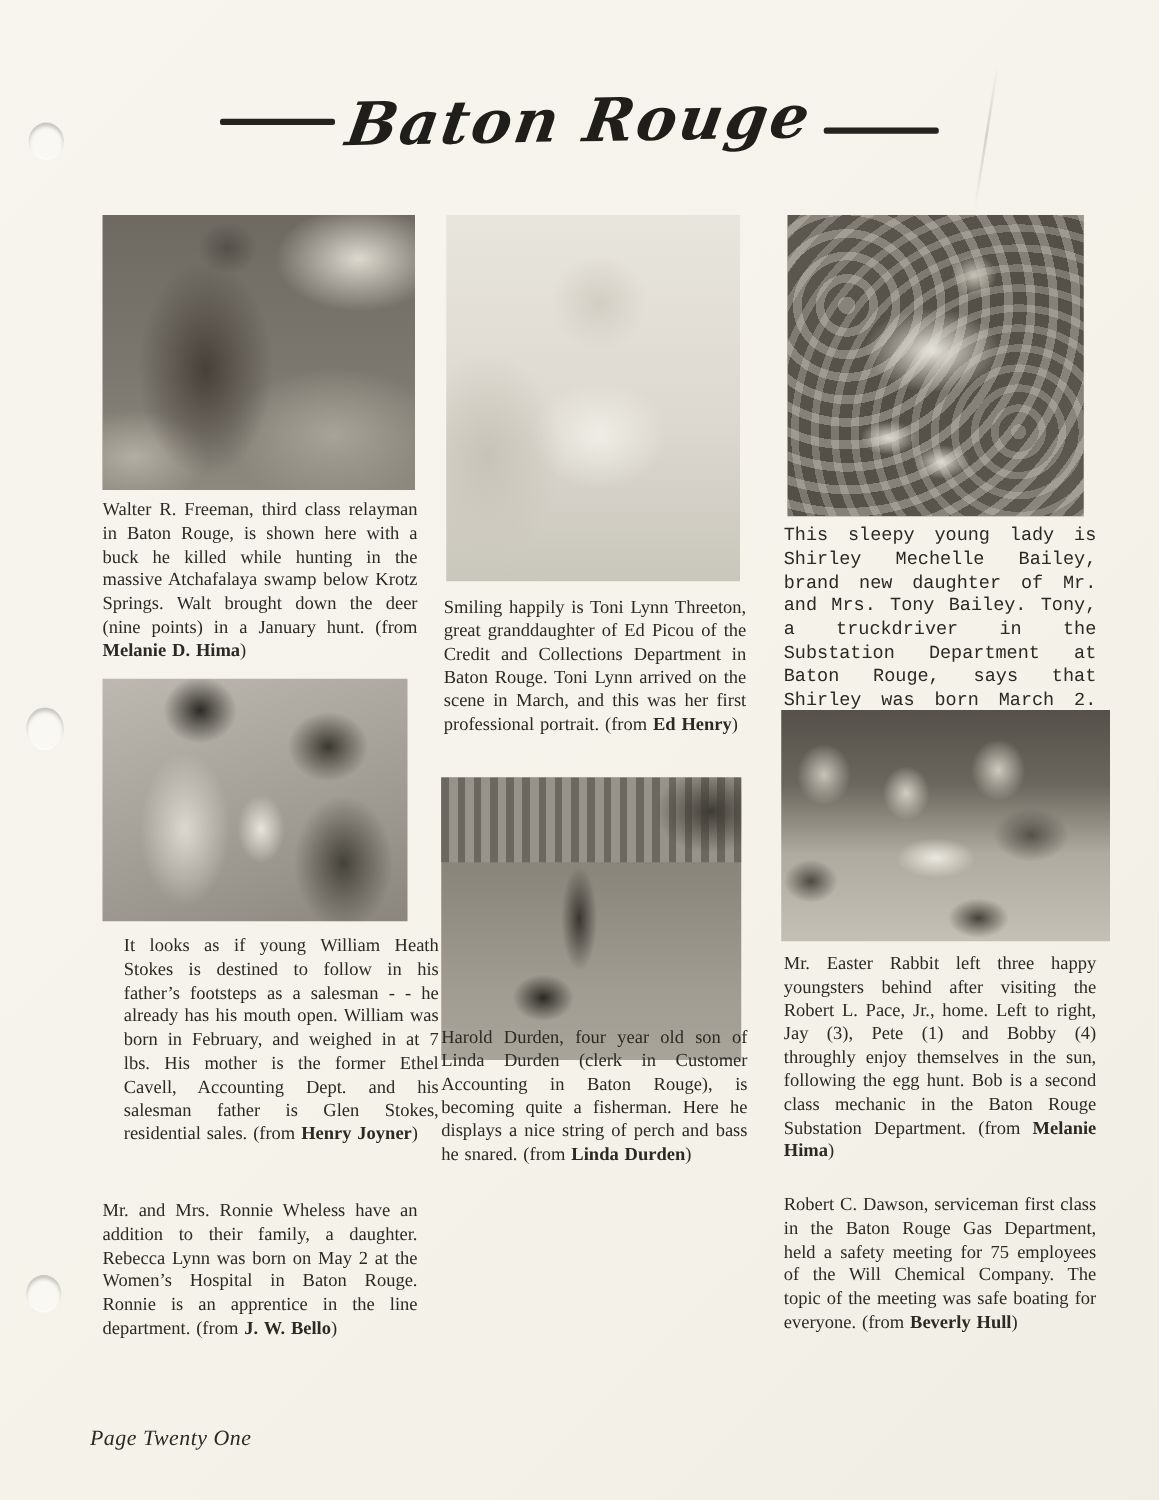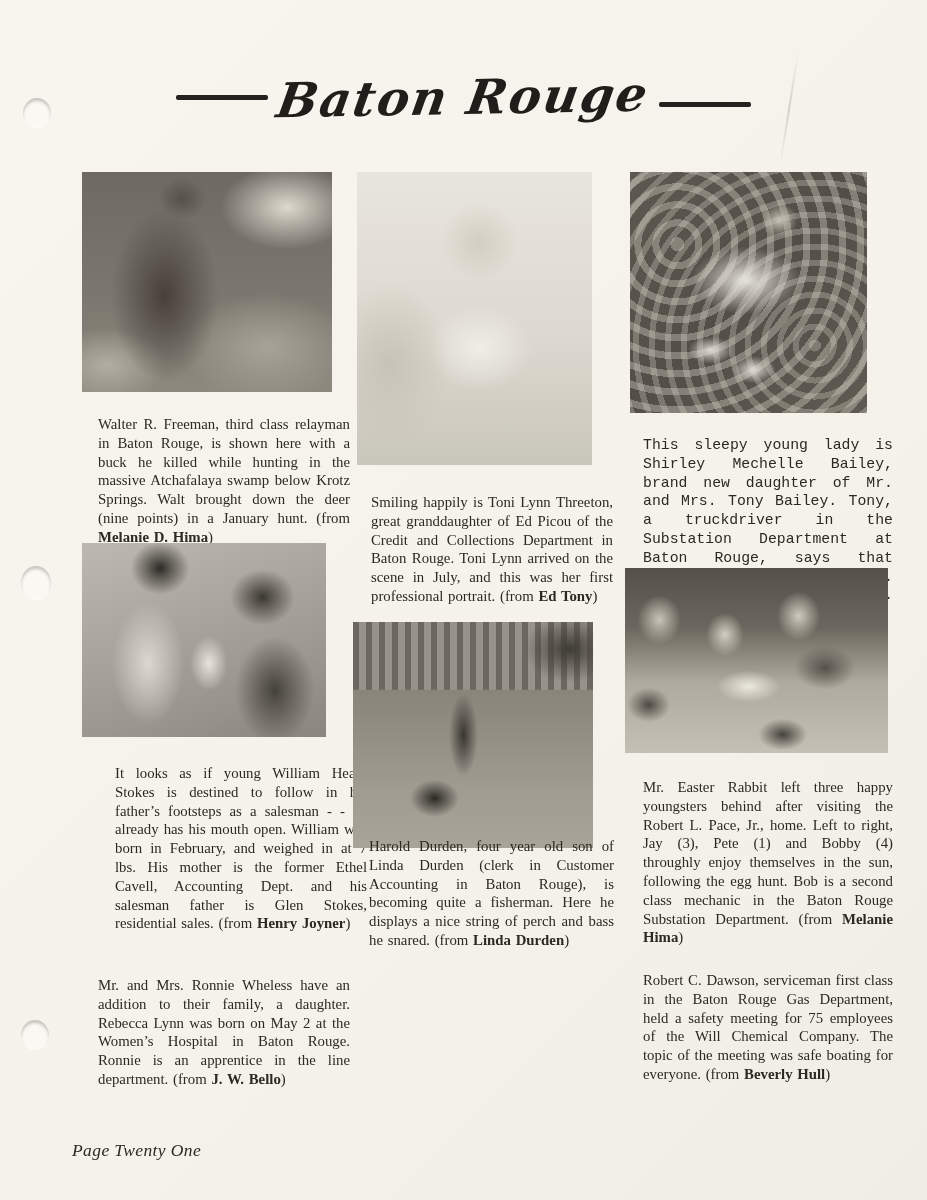--- a/index.html
+++ b/index.html
@@ -90,21 +90,21 @@
       radial-gradient(26px 30px at 38% 36%, #d3cec3 0%, rgba(211,206,195,0) 72%),
       radial-gradient(30px 34px at 13% 28%, #c9c4b9 0%, rgba(201,196,185,0) 72%),
       radial-gradient(30px 34px at 66% 26%, #cfcabf 0%, rgba(207,202,191,0) 72%),
       radial-gradient(42px 30px at 76% 54%, #56524a 0%, rgba(86,82,74,0) 72%),
       radial-gradient(30px 24px at 9% 74%, #4e4a43 0%, rgba(78,74,67,0) 72%),
       radial-gradient(34px 22px at 60% 90%, #45423b 0%, rgba(69,66,59,0) 72%),
       linear-gradient(180deg,#55514a 0%,#6b675e 32%,#aeaa9f 62%,#c4c0b5 100%);
   }
   
   .caption{
-    position:absolute;margin:16px;
+    position:absolute;margin:0;
     font-size:14.8px;line-height:18.8px;
     text-align:justify;text-align-last:left;
     color:#2b2923;
     word-spacing:1px;
   }
   .credit{font-weight:bold;}
   .footer{
     position:absolute;left:72px;top:1140px;
     font-style:italic;font-size:17.5px;color:#2b2923;
     letter-spacing:.4px;
@@ -150,23 +150,23 @@
 
   <p class="caption" style="left:82px;top:960px;width:252px;">
     <span>Mr. and Mrs. Ronnie Wheless have an addition to their family, a daughter. Rebecca Lynn was born on May 2 at the Women’s Hospital in Baton Rouge. Ronnie is an apprentice in the line department.</span>
     <span>(from</span>
     <b class="credit">J. W. Bello</b><span>)</span>
   </p>
 
   <div class="photo ph-baby" style="left:357px;top:172px;width:235px;height:293px;" title="Smiling baby seated on a knit blanket, professional portrait"></div>
 
   <p class="caption" style="left:355px;top:477px;width:242px;">
-    <span>Smiling happily is Toni Lynn Threeton, great granddaughter of Ed Picou of the Credit and Collections Department in Baton Rouge. Toni Lynn arrived on the scene in July, and this was her first professional portrait.</span>
+    <span>Smiling happily is Toni Lynn Threeton, great granddaughter of Ed Picou of the Credit and Collections Department in Baton Rouge. Toni Lynn arrived on the scene in March, and this was her first professional portrait.</span>
     <span>(from</span>
-    <b class="credit">Ed Tony</b><span>)</span>
+    <b class="credit">Ed Henry</b><span>)</span>
   </p>
 
   <div class="photo ph-boy-dog" style="left:353px;top:622px;width:240px;height:226px;" title="Young boy standing in a yard by a fence with a dark puppy"></div>
 
   <p class="caption" style="left:353px;top:821px;width:245px;">
     <span>Harold Durden, four year old son of Linda Durden (clerk in Customer Accounting in Baton Rouge), is becoming quite a fisherman. Here he displays a nice string of perch and bass he snared.</span>
     <span>(from</span>
     <b class="credit">Linda Durden</b><span>)</span>
   </p>
 

